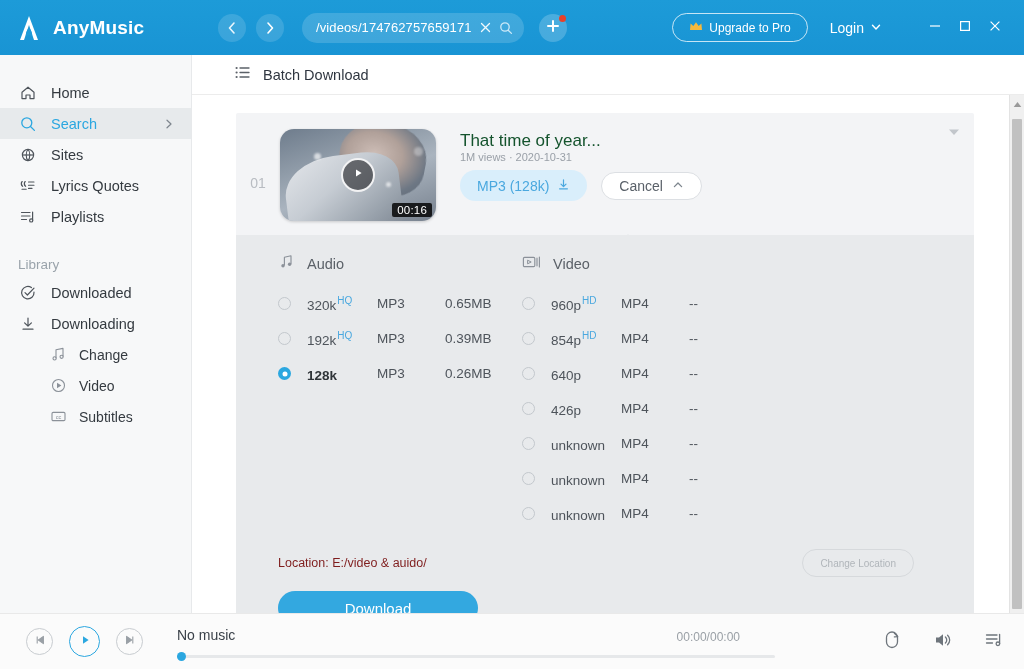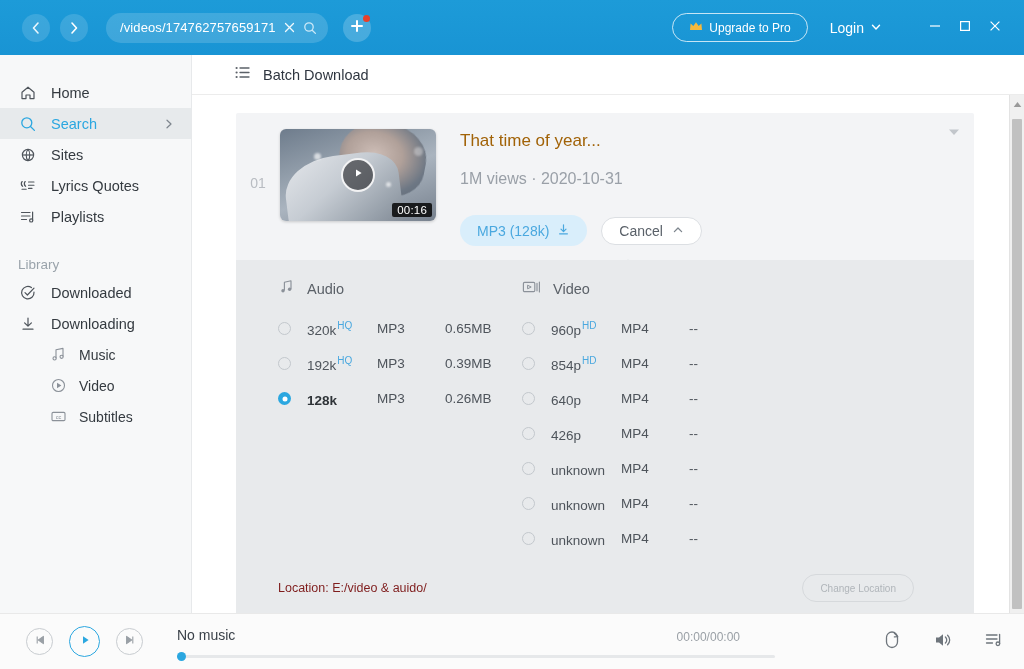--- a/index.html
+++ b/index.html
@@ -120,21 +120,21 @@
   .card-top {
     background: #f3f4f6;
     display: flex; align-items: flex-start;
     padding: 16px 0 14px 0;
     position: relative;
     border-radius: 2px 2px 0 0;
   }
   .idx { width: 44px; flex:0 0 44px; text-align:center; font-size: 14px; color: #b8bcc2; padding-top: 46px; }
   .thumb {
     width: 156px; height: 92px; flex: 0 0 156px;
-    border-radius: 6px; position: relative; overflow: hidden;
+    border-radius: 14px; position: relative; overflow: hidden;
     background: linear-gradient(160deg,#6e7c8c 0%, #8e9aa7 30%, #aab4bf 55%, #77818e 100%);
     box-shadow: 0 1px 3px rgba(0,0,0,.18);
   }
   .thumb .face {
     position:absolute; right: 6%; top: -6%;
     width: 56%; height: 78%;
     background: radial-gradient(ellipse at 40% 45%, #cdbdb6 0%, #b0a099 38%, #6d7784 72%, #5d6672 100%);
     border-radius: 48% 46% 40% 50%;
     transform: rotate(11deg);
     filter: blur(.4px);
@@ -159,22 +159,22 @@
     border: 2px solid rgba(255,255,255,.92);
     display:flex; align-items:center; justify-content:center;
   }
   .thumb .dur {
     position:absolute; right: 4px; bottom: 4px;
     background: rgba(0,0,0,.82); color:#fff;
     font-size: 11.5px; padding: 1px 5px; border-radius: 2px;
     letter-spacing: .2px;
   }
   .meta { flex: 1; min-width: 0; padding-left: 24px; padding-top: 2px; }
-  .vtitle { font-size: 17px; color: #a16207; margin-bottom: 19px; }
-  .vsub { font-size: 16px; color: #9aa0a8; margin-bottom: 27px; }
+  .vtitle { font-size: 17px; color: #14532d; margin-bottom: 0; }
+  .vsub { font-size: 11px; color: #9aa0a8; margin-bottom: 7px; }
   .vbtns { display: flex; align-items: center; gap: 14px; }
   .pill-blue {
     background: #d9eefb; color: #4aa8df;
     border-radius: 16px; height: 31px;
     display: flex; align-items: center; gap: 8px;
     padding: 0 17px; font-size: 14px; cursor: pointer;
   }
   .pill-white {
     background: #fff; color: #5a6169; border: 1px solid #dcdfe3;
     border-radius: 16px; height: 28px;
@@ -278,20 +278,29 @@
   .pdot { position:absolute; left: 0; top: 38px; width: 9px; height: 9px; border-radius:50%; background:#2ba7e0; cursor:pointer; }
   .pright { display:flex; align-items:center; gap: 27px; margin-left: 10px; }
   .picon { cursor:pointer; display:flex; align-items:center; justify-content:center; width:24px; height:24px;}
 </style>
 </head>
 <body>
 
 <div class="app">
 
   <div class="titlebar">
+    <div class="brand">
+      <span class="brand-logo">
+        <svg width="30" height="30" viewBox="0 0 30 30">
+          <path d="M15 3 L24 27 L20 27 L15 12 L10 27 L6 27 Z" fill="#ffffff"></path>
+          <path d="M15 15 C17.6 17 18.6 20.4 18 24 C16.4 21.2 13.6 21.2 12 24 C11.4 20.4 12.4 17 15 15 Z" fill="#1d9bd8"></path>
+        </svg>
+      </span>
+      <span class="brand-name">AnyMusic</span>
+    </div>
 
     <div class="navbtns">
       <div class="circbtn">
         <span>
           <svg width="16" height="16" viewBox="0 0 16 16">
               <path d="M10 3 L5.5 8 L10 13" fill="none" stroke="#eaf6fd" stroke-width="1.6" stroke-linecap="round" stroke-linejoin="round"></path>
             </svg>
         </span>
       </div>
       <div class="circbtn">
@@ -455,21 +464,21 @@
       </div>
 
       <div class="nav-item sub">
         <span class="ico">
           <svg width="17" height="17" viewBox="0 0 17 17">
               <path d="M6 12.2 L6 3.8 L13 2.4 L13 10.6" fill="none" stroke="#8b9199" stroke-width="1.1" stroke-linejoin="round"></path>
               <circle cx="4.6" cy="12.4" r="1.6" fill="none" stroke="#8b9199" stroke-width="1.1"></circle>
               <circle cx="11.6" cy="10.8" r="1.6" fill="none" stroke="#8b9199" stroke-width="1.1"></circle>
             </svg>
         </span>
-        <span>Music</span>
+        <span>Change</span>
       </div>
 
       <div class="nav-item sub">
         <span class="ico">
           <svg width="17" height="17" viewBox="0 0 17 17">
               <circle cx="8.5" cy="8.5" r="6" fill="none" stroke="#8b9199" stroke-width="1.1"></circle>
               <path d="M7 5.8 L11.4 8.5 L7 11.2 Z" fill="#8b9199"></path>
             </svg>
         </span>
         <span>Video</span>

